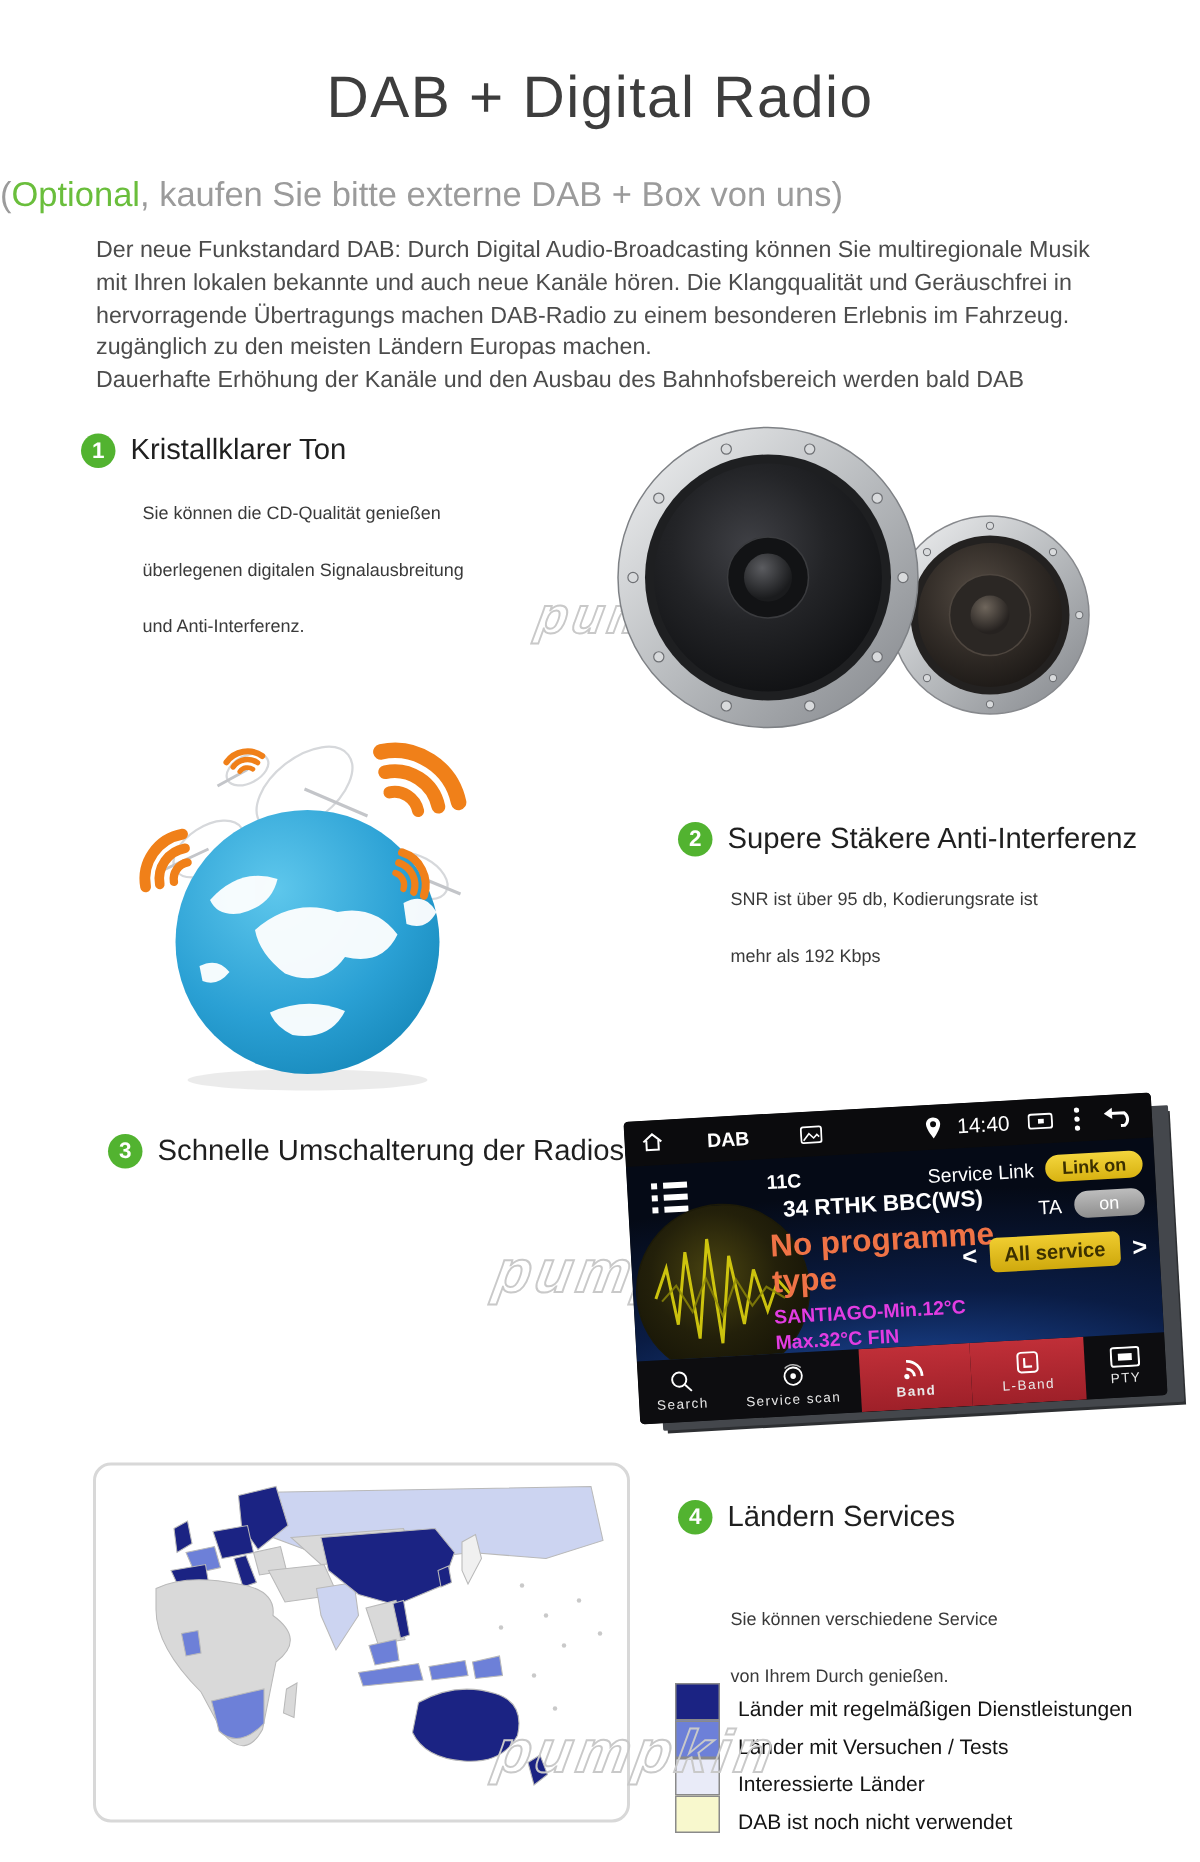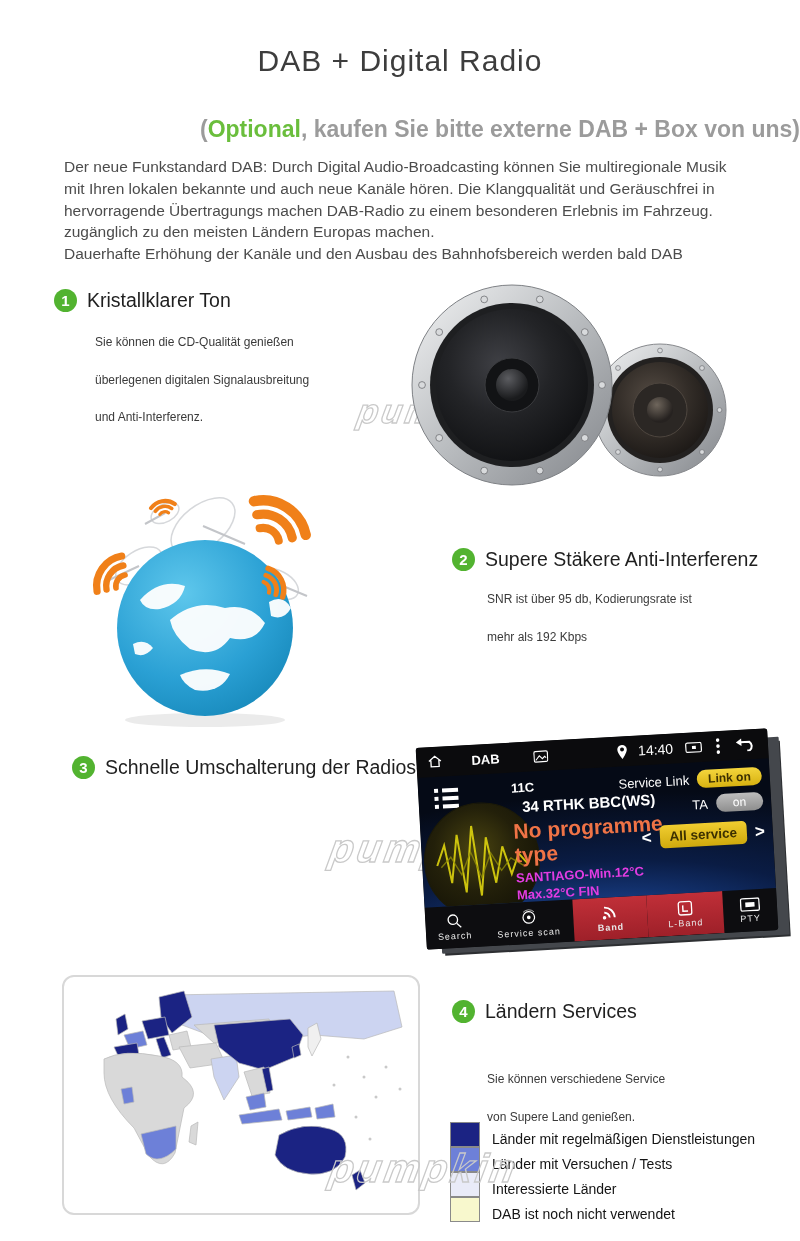--- a/index.html
+++ b/index.html
@@ -1,23 +1,23 @@
 <!DOCTYPE html>
 <html><head>
 <meta charset="utf-8">
 <style>
   html,body{margin:0;padding:0;background:#ffffff;}
   body{font-family:"Liberation Sans","DejaVu Sans",sans-serif;}
   #page{position:relative;width:800px;height:1241px;background:#fff;overflow:hidden;}
 
   
   .page-title{position:absolute;left:0;top:44px;width:800px;text-align:center;
-    font-size:30px;font-weight:300;color:#3d3d3d;letter-spacing:1px;}
-  .page-subtitle{position:absolute;left:0;top:116px;width:800px;text-align:right;
-    font-size:23px;font-weight:700;color:#9b9b9b;}
+    font-size:39px;font-weight:300;color:#3d3d3d;letter-spacing:1px;}
+  .page-subtitle{position:absolute;left:0;top:116px;width:800px;text-align:left;
+    font-size:23px;font-weight:400;color:#9b9b9b;}
   .page-subtitle .hl{color:#6abe3c;}
   .intro{position:absolute;left:64px;top:156px;width:700px;font-size:15.5px;
     color:#4c4c4c;}
   .intro div{line-height:21.8px;}
 
   
   .feat-head{position:absolute;display:flex;align-items:center;}
   .feat-num{width:23px;height:23px;border-radius:50%;background:#52b330;color:#fff;
     font-size:15px;font-weight:bold;display:flex;align-items:center;justify-content:center;
     margin-right:10px;flex:0 0 23px;}
@@ -376,21 +376,21 @@
       </div>
     </div>
   </div>
 
   <div class="feat-head" style="left:452px;top:1000px;">
     <div class="feat-num">4</div>
     <div class="feat-title">Ländern Services</div>
   </div>
   <div class="feat-body" style="left:487px;top:1061px;">
     <div>Sie können verschiedene Service</div>
-    <div>von Supere Land genießen.</div>
+    <div>von Ihrem Durch genießen.</div>
   </div>
 
   <div class="worldmap">
     <svg width="354" height="236" viewBox="0 0 354 236">
       <g stroke="#b9b9b9" stroke-width="0.7">
         <path d="M105,18 L330,14 L338,50 L300,62 L250,58 L200,64 L150,60 L118,48 Z" fill="#ccd4f1"></path>
         <path d="M130,48 L205,42 L212,62 L150,66 Z" fill="#d9d9d9"></path>
         <path d="M95,20 L120,14 L128,40 L108,56 L97,40 Z" fill="#1b2383"></path>
         <path d="M52,42 L61,37 L64,52 L54,58 Z" fill="#1b2383"></path>
         <path d="M78,44 L101,40 L105,58 L84,62 Z" fill="#1b2383"></path>

